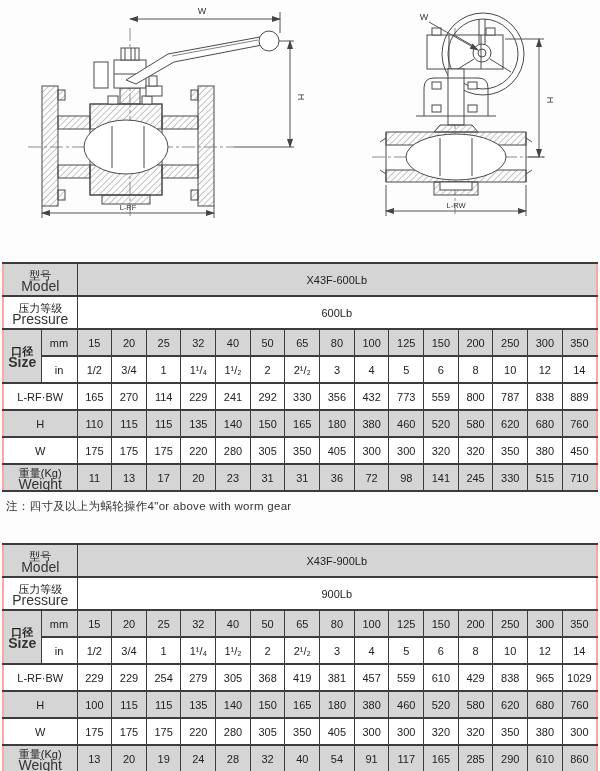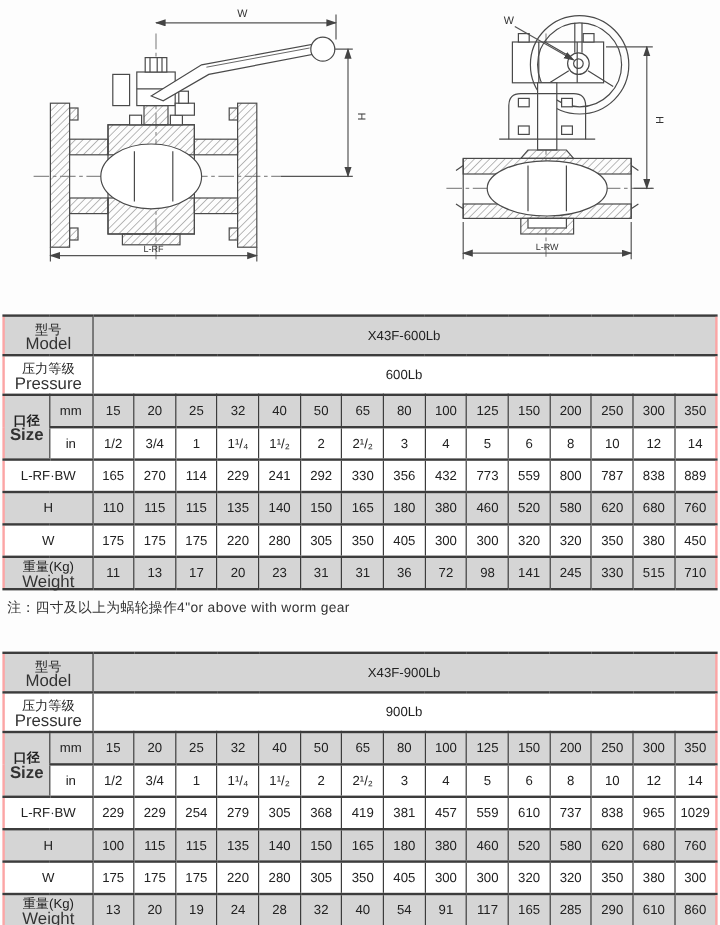--- a/index.html
+++ b/index.html
@@ -388,21 +388,21 @@
         <td>229</td>
         <td>254</td>
         <td>279</td>
         <td>305</td>
         <td>368</td>
         <td>419</td>
         <td>381</td>
         <td>457</td>
         <td>559</td>
         <td>610</td>
-        <td>737</td>
+        <td>429</td>
         <td>838</td>
         <td>965</td>
         <td>1029</td>
       </tr>
   <tr class="gray std">
     <td colspan="2">H</td>
   <td>100</td>
         <td>115</td>
         <td>115</td>
         <td>135</td>

